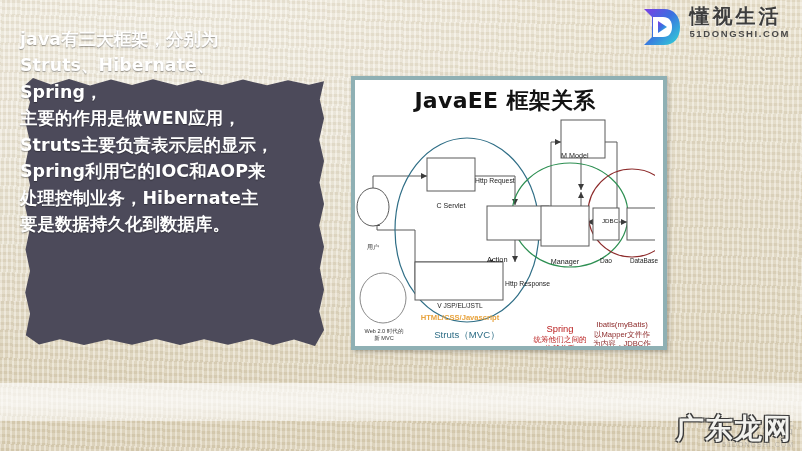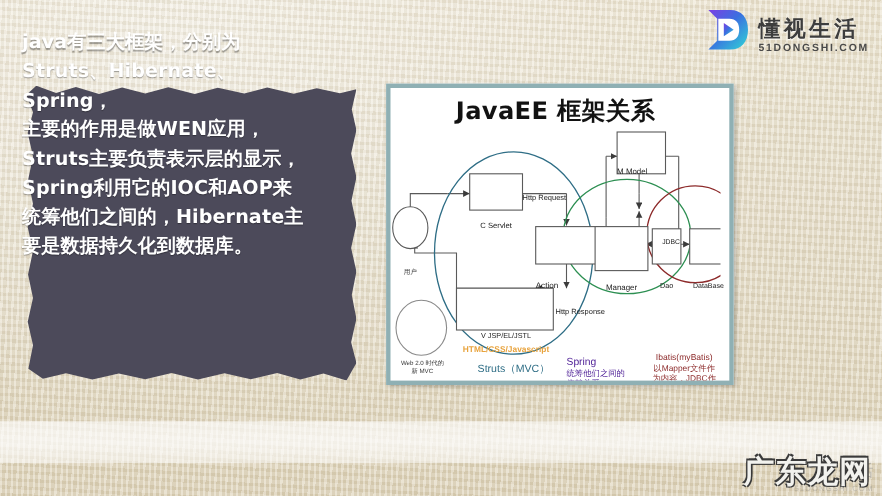--- a/index.html
+++ b/index.html
@@ -29,21 +29,21 @@
     background:linear-gradient(180deg,rgba(255,255,255,.62),rgba(255,255,255,.72),rgba(255,255,255,.50));
   }
   .caption-text{
     position:absolute;left:0;top:388px;width:802px;text-align:center;
     font-family:"Liberation Serif","DejaVu Serif",serif;
     font-size:19px;color:#2b2b2b;letter-spacing:.5px;
     text-shadow:0 1px 0 rgba(255,255,255,.6);
   }
 
   
-  .brand{position:absolute;right:12px;top:6px;display:flex;align-items:flex-end;gap:7px;}
+  .brand{position:absolute;right:12px;top:6px;display:flex;align-items:flex-start;gap:7px;}
   .brand .mark{width:42px;height:42px;position:relative;display:block;}
   .brand .txt{display:flex;flex-direction:column;line-height:1;}
   .brand .cn{
     font-size:20px;font-weight:bold;letter-spacing:3px;color:#3d3d3d;
     font-family:"DejaVu Sans","Liberation Sans",sans-serif;
     text-shadow:0 1px 0 rgba(255,255,255,.8);
   }
   .brand .en{
     font-size:9.5px;font-weight:bold;letter-spacing:1.6px;color:#4a4a4a;margin-top:3px;
   }
@@ -122,21 +122,21 @@
     </span>
   </div>
 
   <div class="note"></div>
   <div class="note-body">
     <div>java有三大框架，分别为</div>
     <div>Struts、Hibernate、Spring，</div>
     <div>主要的作用是做WEN应用，</div>
     <div>Struts主要负责表示层的显示，</div>
     <div>Spring利用它的IOC和AOP来</div>
-    <div>统筹他们之间的，Hibernate主</div>
+    <div>处理控制业务，Hibernate主</div>
     <div>要是数据持久化到数据库。</div>
   </div>
 
   <div class="diagram-frame">
     <div class="diagram-title">JavaEE 框架关系</div>
 
     <svg class="dsvg" width="300" height="258" viewBox="0 0 300 258">
       <g fill="none" stroke="#5a5a5a" stroke-width="1">
 
         <path d="M18 113 L18 96 L52 96"></path>
@@ -195,21 +195,21 @@
     <span style="position:absolute;left:186px;top:177px;width:48px;text-align:center;font-size:7.2px;color:#222;">Manager</span>
     <span style="position:absolute;left:238px;top:177px;width:26px;text-align:center;font-size:6.6px;color:#222;">Dao</span>
     <span style="position:absolute;left:272px;top:177px;width:34px;text-align:center;font-size:6.4px;color:#222;">DataBase</span>
 
     <span style="position:absolute;left:120px;top:97px;font-size:6.8px;color:#222;">Http Request</span>
     <span style="position:absolute;left:150px;top:200px;font-size:6.8px;color:#222;">Http Response</span>
     <span style="position:absolute;left:247px;top:137px;font-size:6.2px;color:#222;">JDBC</span>
 
     <div style="position:absolute;left:52px;top:249px;width:120px;text-align:center;font-size:9.6px;color:#2f6e86;">Struts（MVC）</div>
 
-    <div style="position:absolute;left:160px;top:243px;width:90px;text-align:left;line-height:1.25;color:#4c1d95;">
+    <div style="position:absolute;left:160px;top:243px;width:90px;text-align:center;line-height:1.25;color:#b91c1c;">
       <div style="font-size:9.4px;">Spring</div>
       <div style="font-size:7.6px;">统筹他们之间的</div>
       <div style="font-size:7.6px;">依赖关系</div>
     </div>
 
     <div style="position:absolute;left:228px;top:240px;width:78px;text-align:center;line-height:1.25;color:#8d2b2b;">
       <div style="font-size:7.8px;">Ibatis(myBatis)</div>
       <div style="font-size:7.6px;">以Mapper文件作</div>
       <div style="font-size:7.6px;">为内容，JDBC作</div>
       <div style="font-size:7.6px;">为方式</div>

